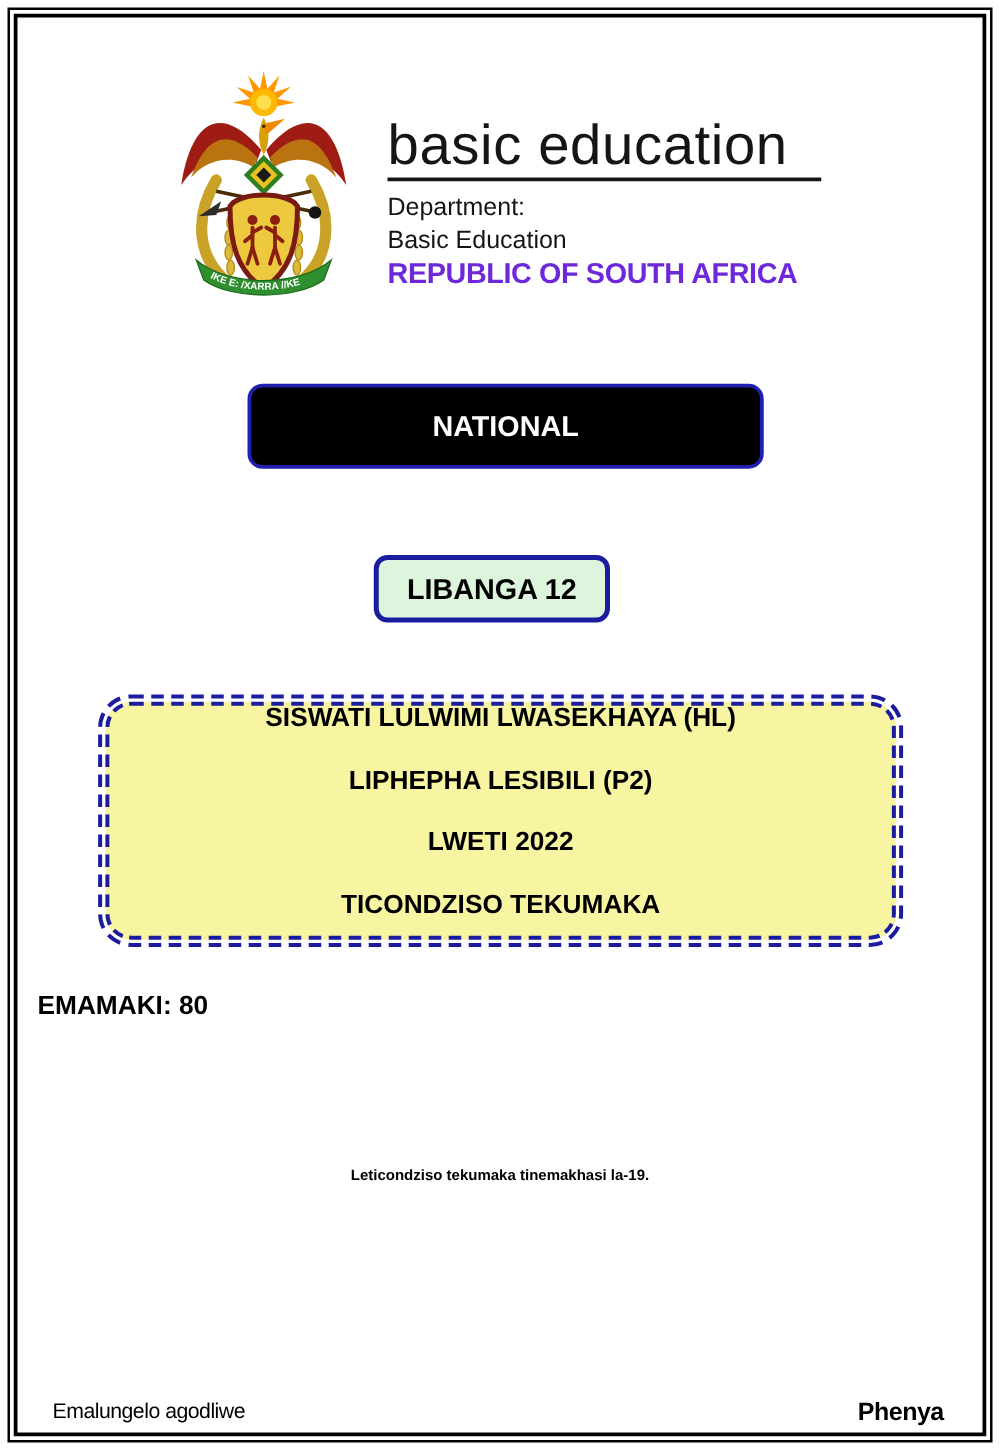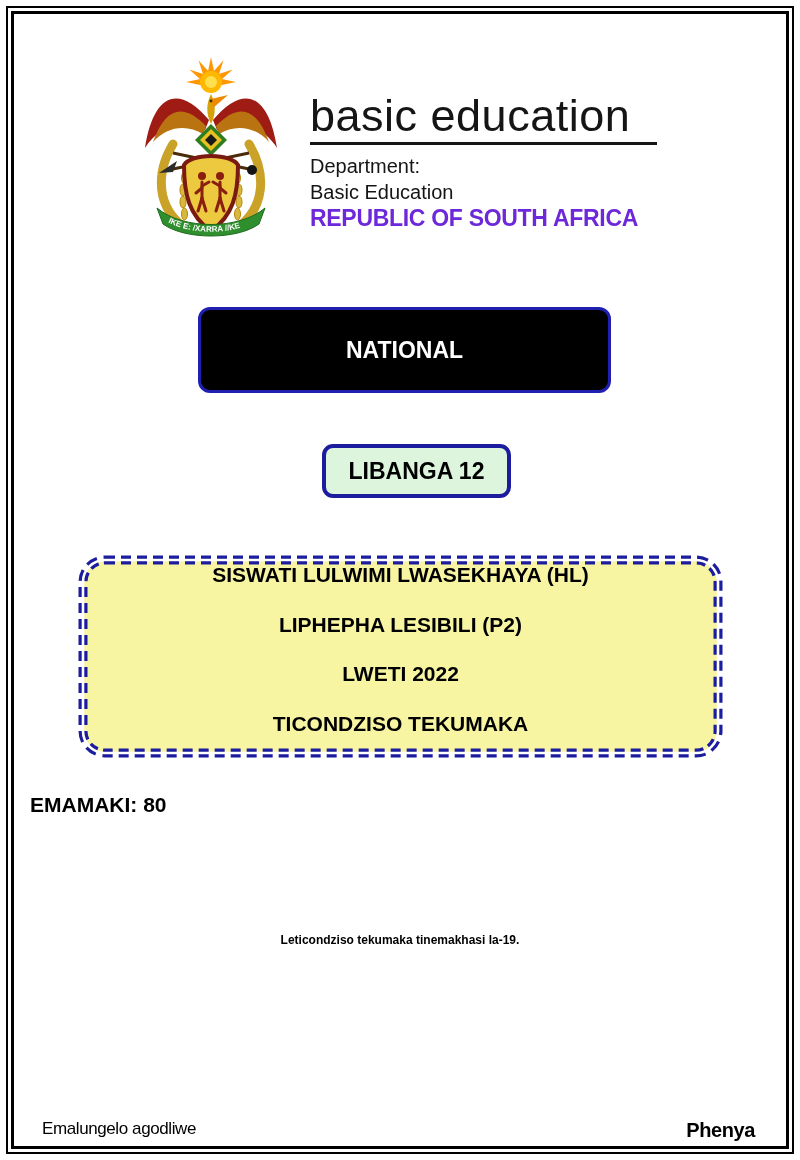--- a/index.html
+++ b/index.html
@@ -19,34 +19,34 @@
   .wordmark {
     font-size: 45px; line-height: 1.05; font-weight: 400;
     letter-spacing: 0.5px; color: #151515;
   }
   .wordmark-rule { width: 347px; border: 0; border-top: 3px solid #151515; margin: 3px 0 8px 0; }
   .dept-line { font-size: 20px; line-height: 26px; color: #151515; }
   .country-line { font-size: 23px; line-height: 27px; font-weight: bold; letter-spacing: -0.3px; color: #6d28d9; }
 
   
   .nsc-banner {
-    position: absolute; left: 198px; top: 307px; width: 413px; height: 86px;
+    position: absolute; left: 198px; top: 307px; width: 413px; height: 68px;
     box-sizing: border-box; background: #000;
     border: 3px solid #2020b0; border-radius: 12px;
     display: flex; flex-direction: column; align-items: center; justify-content: center;
     color: #fff; font-weight: bold; font-size: 23px; line-height: 29px; text-align: left;
   }
 
   
   .grade-badge {
     position: absolute; left: 299px; top: 444px; width: 189px; height: 54px;
     box-sizing: border-box; background: #dcf5dc;
     border: 4px solid #1c1c9e; border-radius: 11px;
     display: flex; align-items: center; justify-content: center;
-    font-weight: bold; font-size: 23px; color: #000; margin-left: 23px;
+    font-weight: bold; font-size: 23px; color: #000;
   }
 
   
   .exam-box { position: absolute; left: 78px; top: 555px; width: 645px; height: 203px; }
   .exam-box svg.border-svg { position: absolute; left: 0; top: 0; width: 100%; height: 100%; }
   .exam-box-content {
     position: absolute; inset: 6px;
     display: flex; flex-direction: column; justify-content: space-between;
     padding: 1px 0 15px 0; box-sizing: border-box;
     text-align: center; font-weight: bold; font-size: 21px; line-height: 26px; color: #000;

